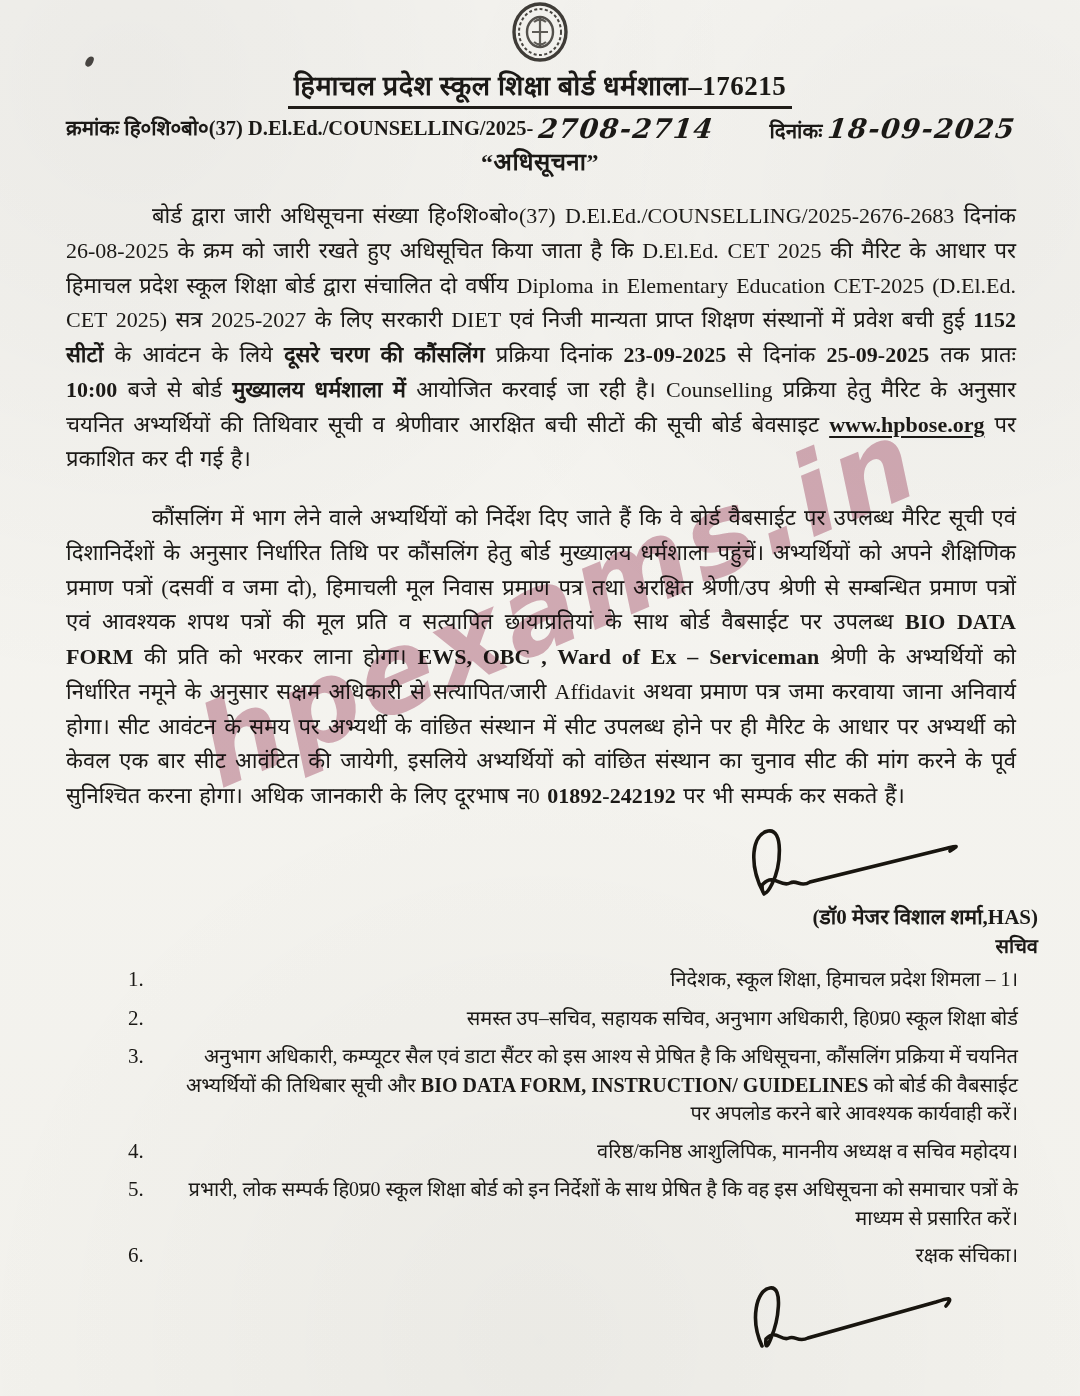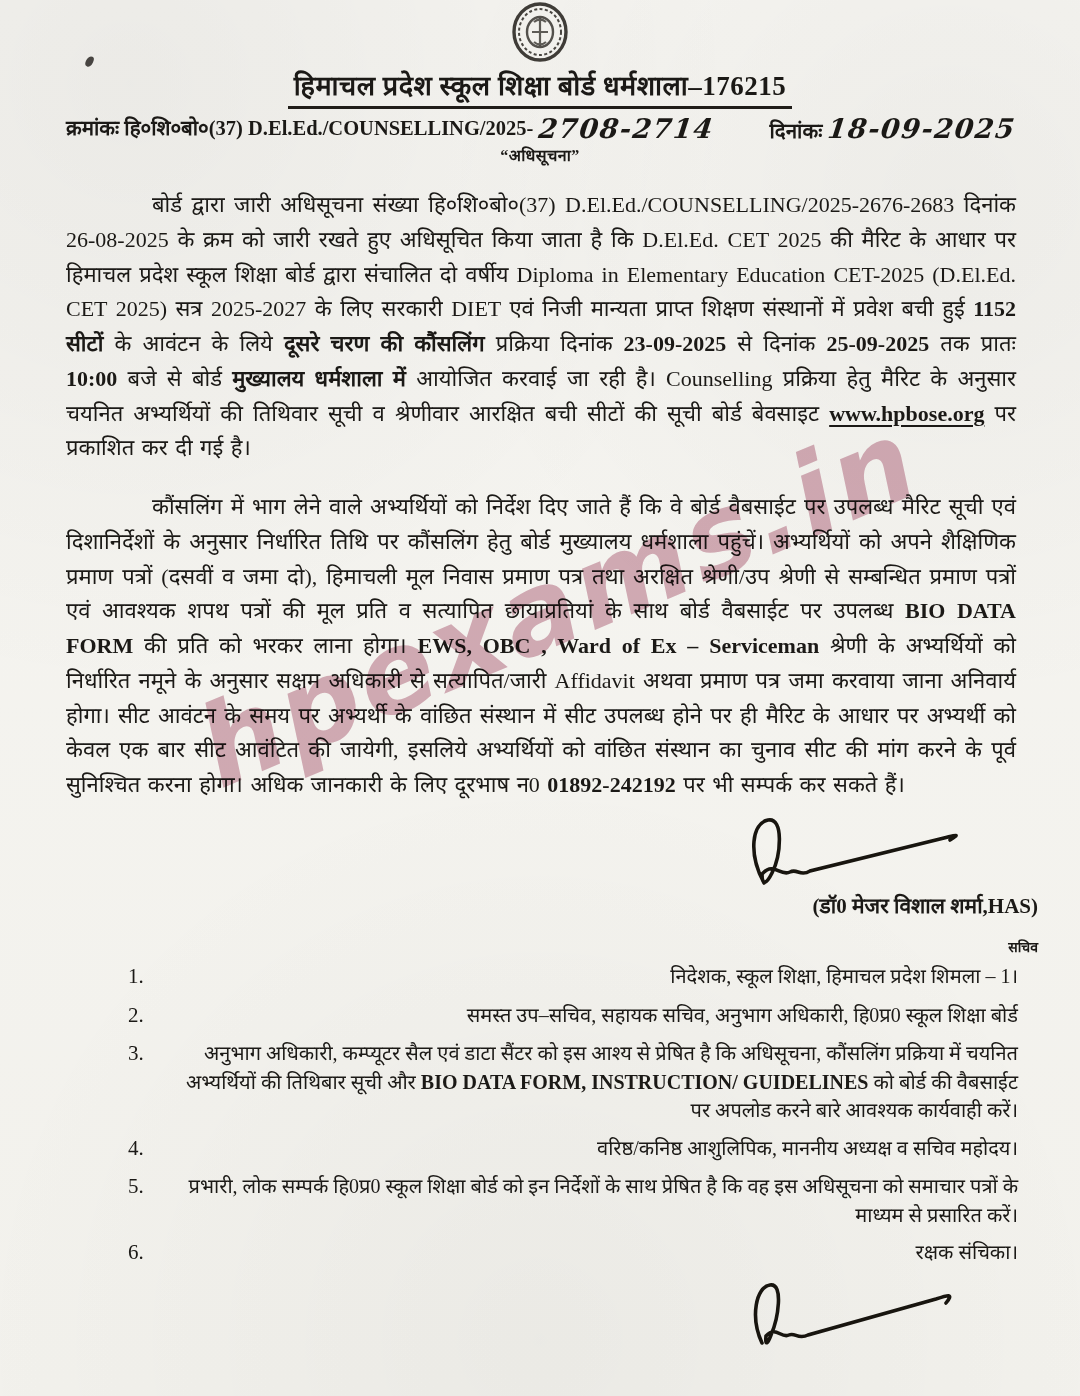--- a/index.html
+++ b/index.html
@@ -31,36 +31,36 @@
     display:flex;align-items:flex-start;
     margin:4px 64px 0 66px;font-size:20.5px;font-weight:700;
   }
   .hand{
     font-family:"DejaVu Serif",serif;font-style:italic;font-weight:700;
     font-size:27px;letter-spacing:1.5px;display:inline-block;
     transform:skewX(-7deg);margin-left:6px;white-space:nowrap;
   }
   .dategroup{margin-left:auto;display:flex;align-items:baseline;}
   .heading{
-    text-align:center;font-size:16px;font-weight:700;margin-top:0px;letter-spacing:.5px;
+    text-align:center;font-size:24px;font-weight:700;margin-top:0px;letter-spacing:.5px;
   }
   .para{
     margin:22px 64px 0 66px;
     font-size:22px;line-height:1.58;text-align:justify;
     text-indent:86px;word-spacing:2px;
   }
   .para + .para{margin-top:24px;}
   .b{font-weight:700;}
   .u{text-decoration:underline;text-underline-offset:4px;text-decoration-thickness:2px;}
   .sig-block{
     width:380px;margin:8px 42px 0 auto;text-align:right;
   }
   .sig-block svg{display:block;margin:0 auto -2px;}
   .sig-name{font-size:21px;font-weight:700;white-space:nowrap;}
-  .sig-desig{font-size:14px;font-weight:700;margin-top:18px;}
+  .sig-desig{font-size:20px;font-weight:700;margin-top:2px;}
   .endorse{
     margin:6px 62px 0 128px;font-size:20px;line-height:1.42;
   }
   .note{margin-bottom:2px;}
   .copy-list{margin-top:6px;}
   .li{display:flex;margin-bottom:9px;}
   .num{flex:0 0 34px;font-size:21px;}
   .itxt{flex:1;text-align:right;}
   .watermark{
     position:absolute;left:205px;top:688px;

